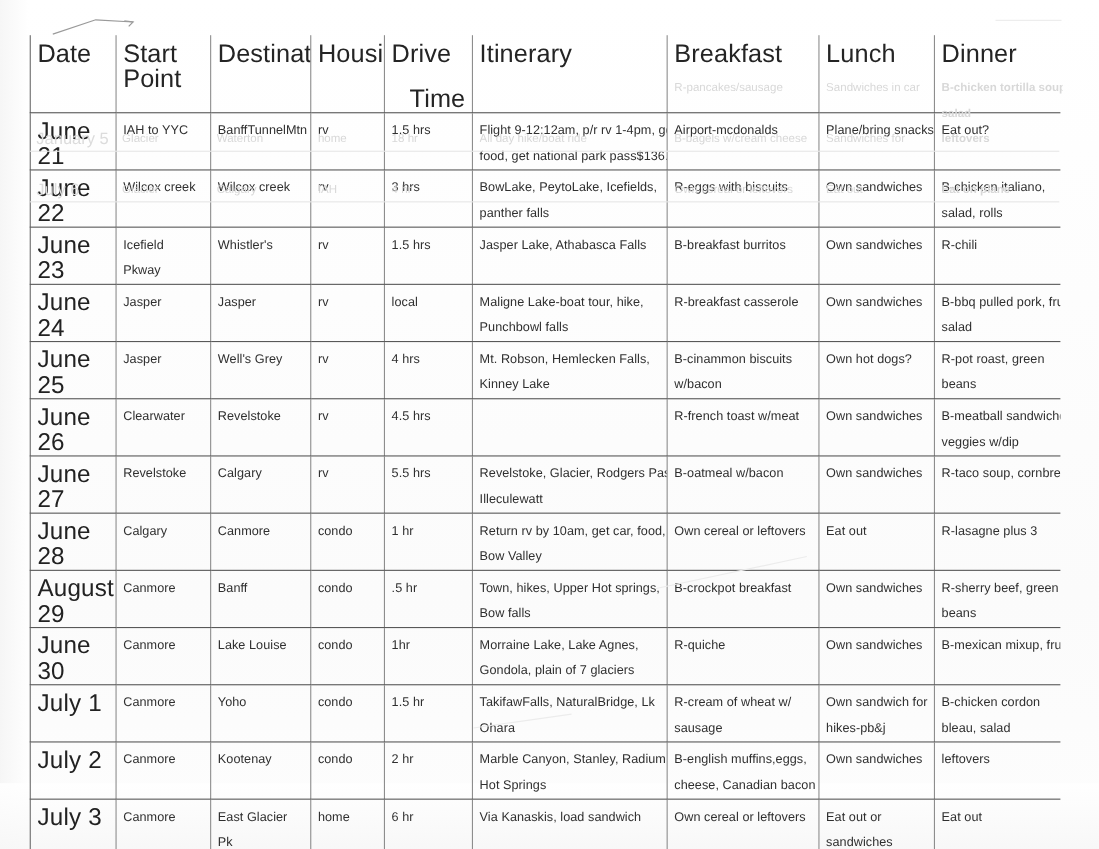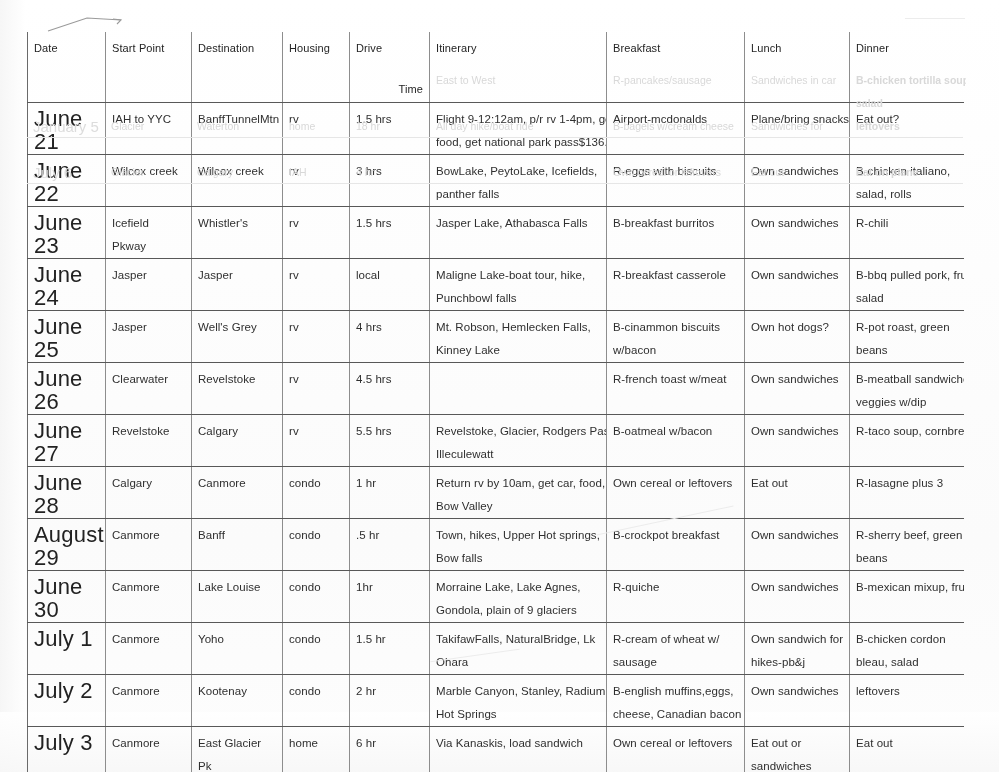--- a/index.html
+++ b/index.html
@@ -80,21 +80,21 @@
     border-left: 1px solid #6a6a6a;
   }
   
   table.grid tr > td:last-child,
   table.grid tr > th:last-child {
     border-right: none;
   }
 
   
   thead th {
-    font-size: 11px;
+    font-size: 23px;
     height: 65px;
     color: #242424;
     border-bottom: 1px solid #555;
     padding-top: 6px;
     letter-spacing: .1px;
   }
   th.center-head { text-align: center; }
 
   
   tbody td {
@@ -407,21 +407,21 @@
           </td>
         </tr>
         <tr>
           <td class="date-cell">June 30</td>
           <td>Canmore</td>
           <td>Lake Louise</td>
           <td>condo</td>
           <td>1hr</td>
           <td>
             <span class="ln">Morraine Lake, Lake Agnes,</span>
-            <span class="ln">Gondola, plain of 9 glaciers</span>
+            <span class="ln">Gondola, plain of 7 glaciers</span>
           </td>
           <td>
             <span class="ln">R-quiche</span>
           </td>
           <td>
             <span class="ln">Own sandwiches</span>
           </td>
           <td>
             <span class="ln">B-mexican mixup, fruit</span>
           </td>
@@ -489,21 +489,20 @@
           <td>
             <span class="ln">Eat out</span>
           </td>
         </tr>
       </tbody>
   </table>
 </div>
 
 <div id="ghost-layer">
     <div class="ghost-row" style="top: 37px;">
-      <div class="gc g-itin">East to West</div>
       <div class="gc g-break">R-pancakes/sausage</div>
       <div class="gc g-lunch">Sandwiches in car</div>
       <div class="gc g-dinner">B-chicken tortilla soup,</div>
     </div>
     <div class="ghost-row" style="top: 60px;">
       <div class="gc g-dinner">salad</div>
     </div>
     <div class="ghost-row" style="top: 83px;">
       <div class="gc g-date gdate">January 5</div>
       <div class="gc g-start">Glacier</div>

